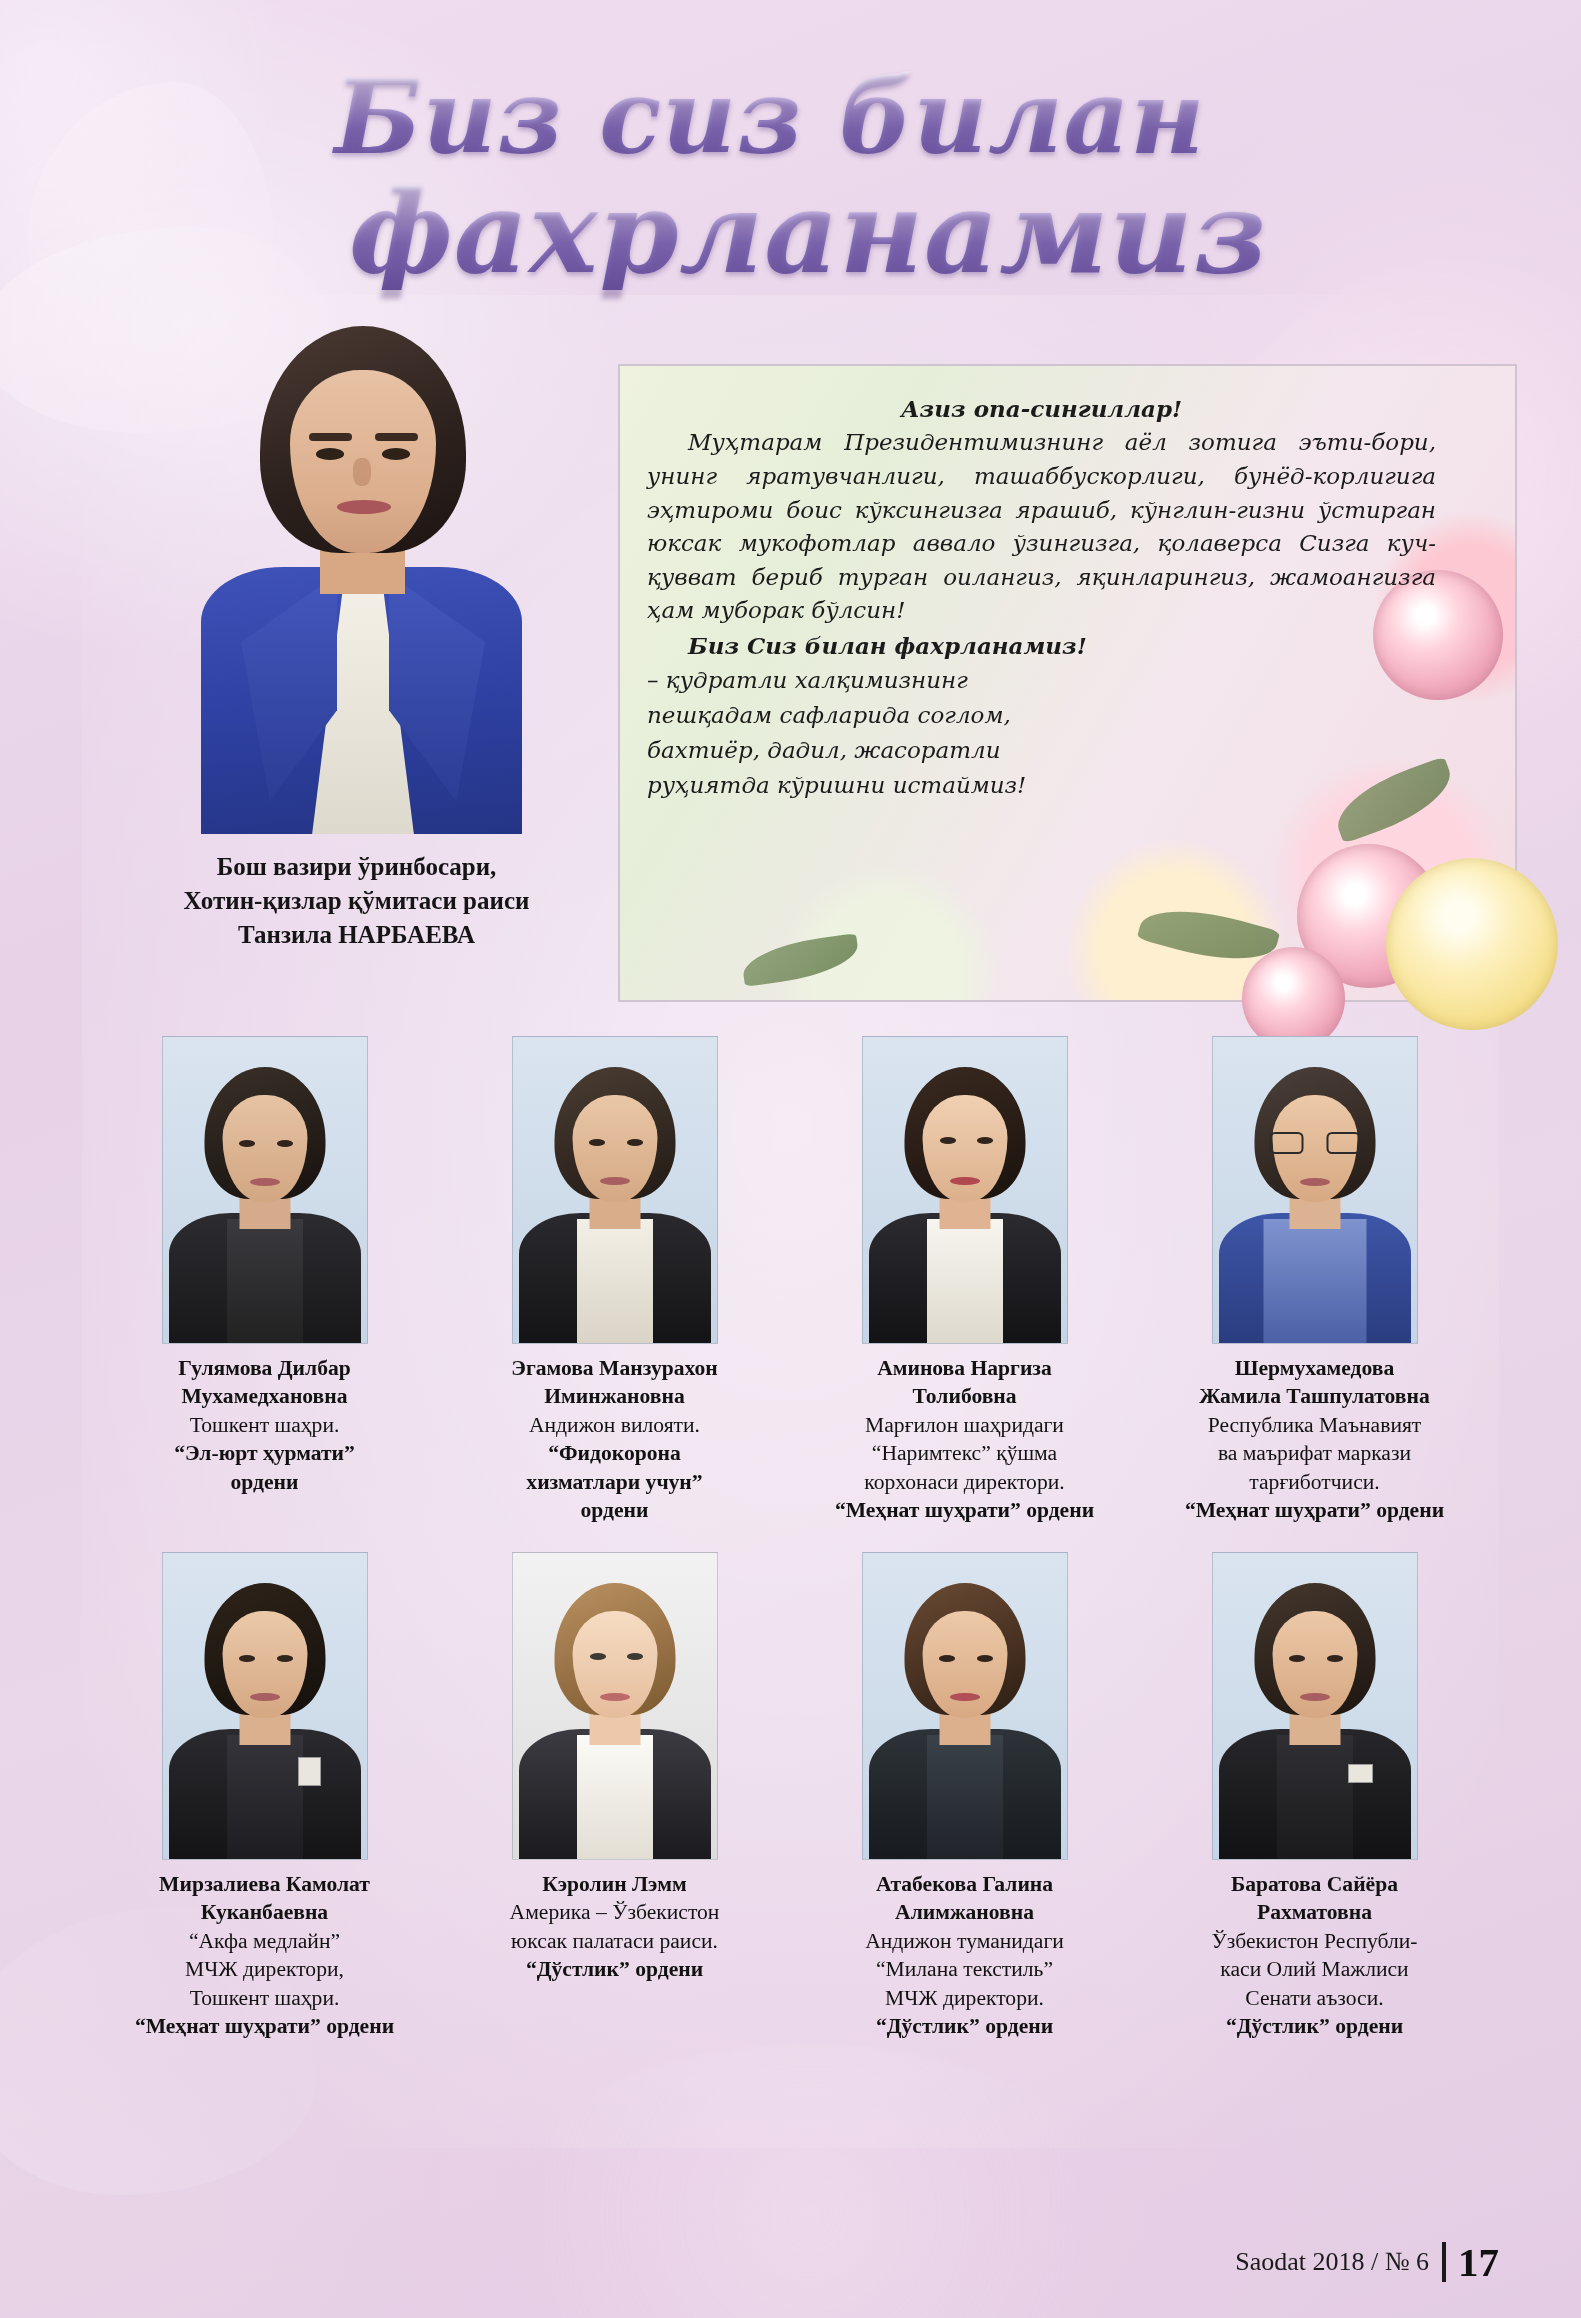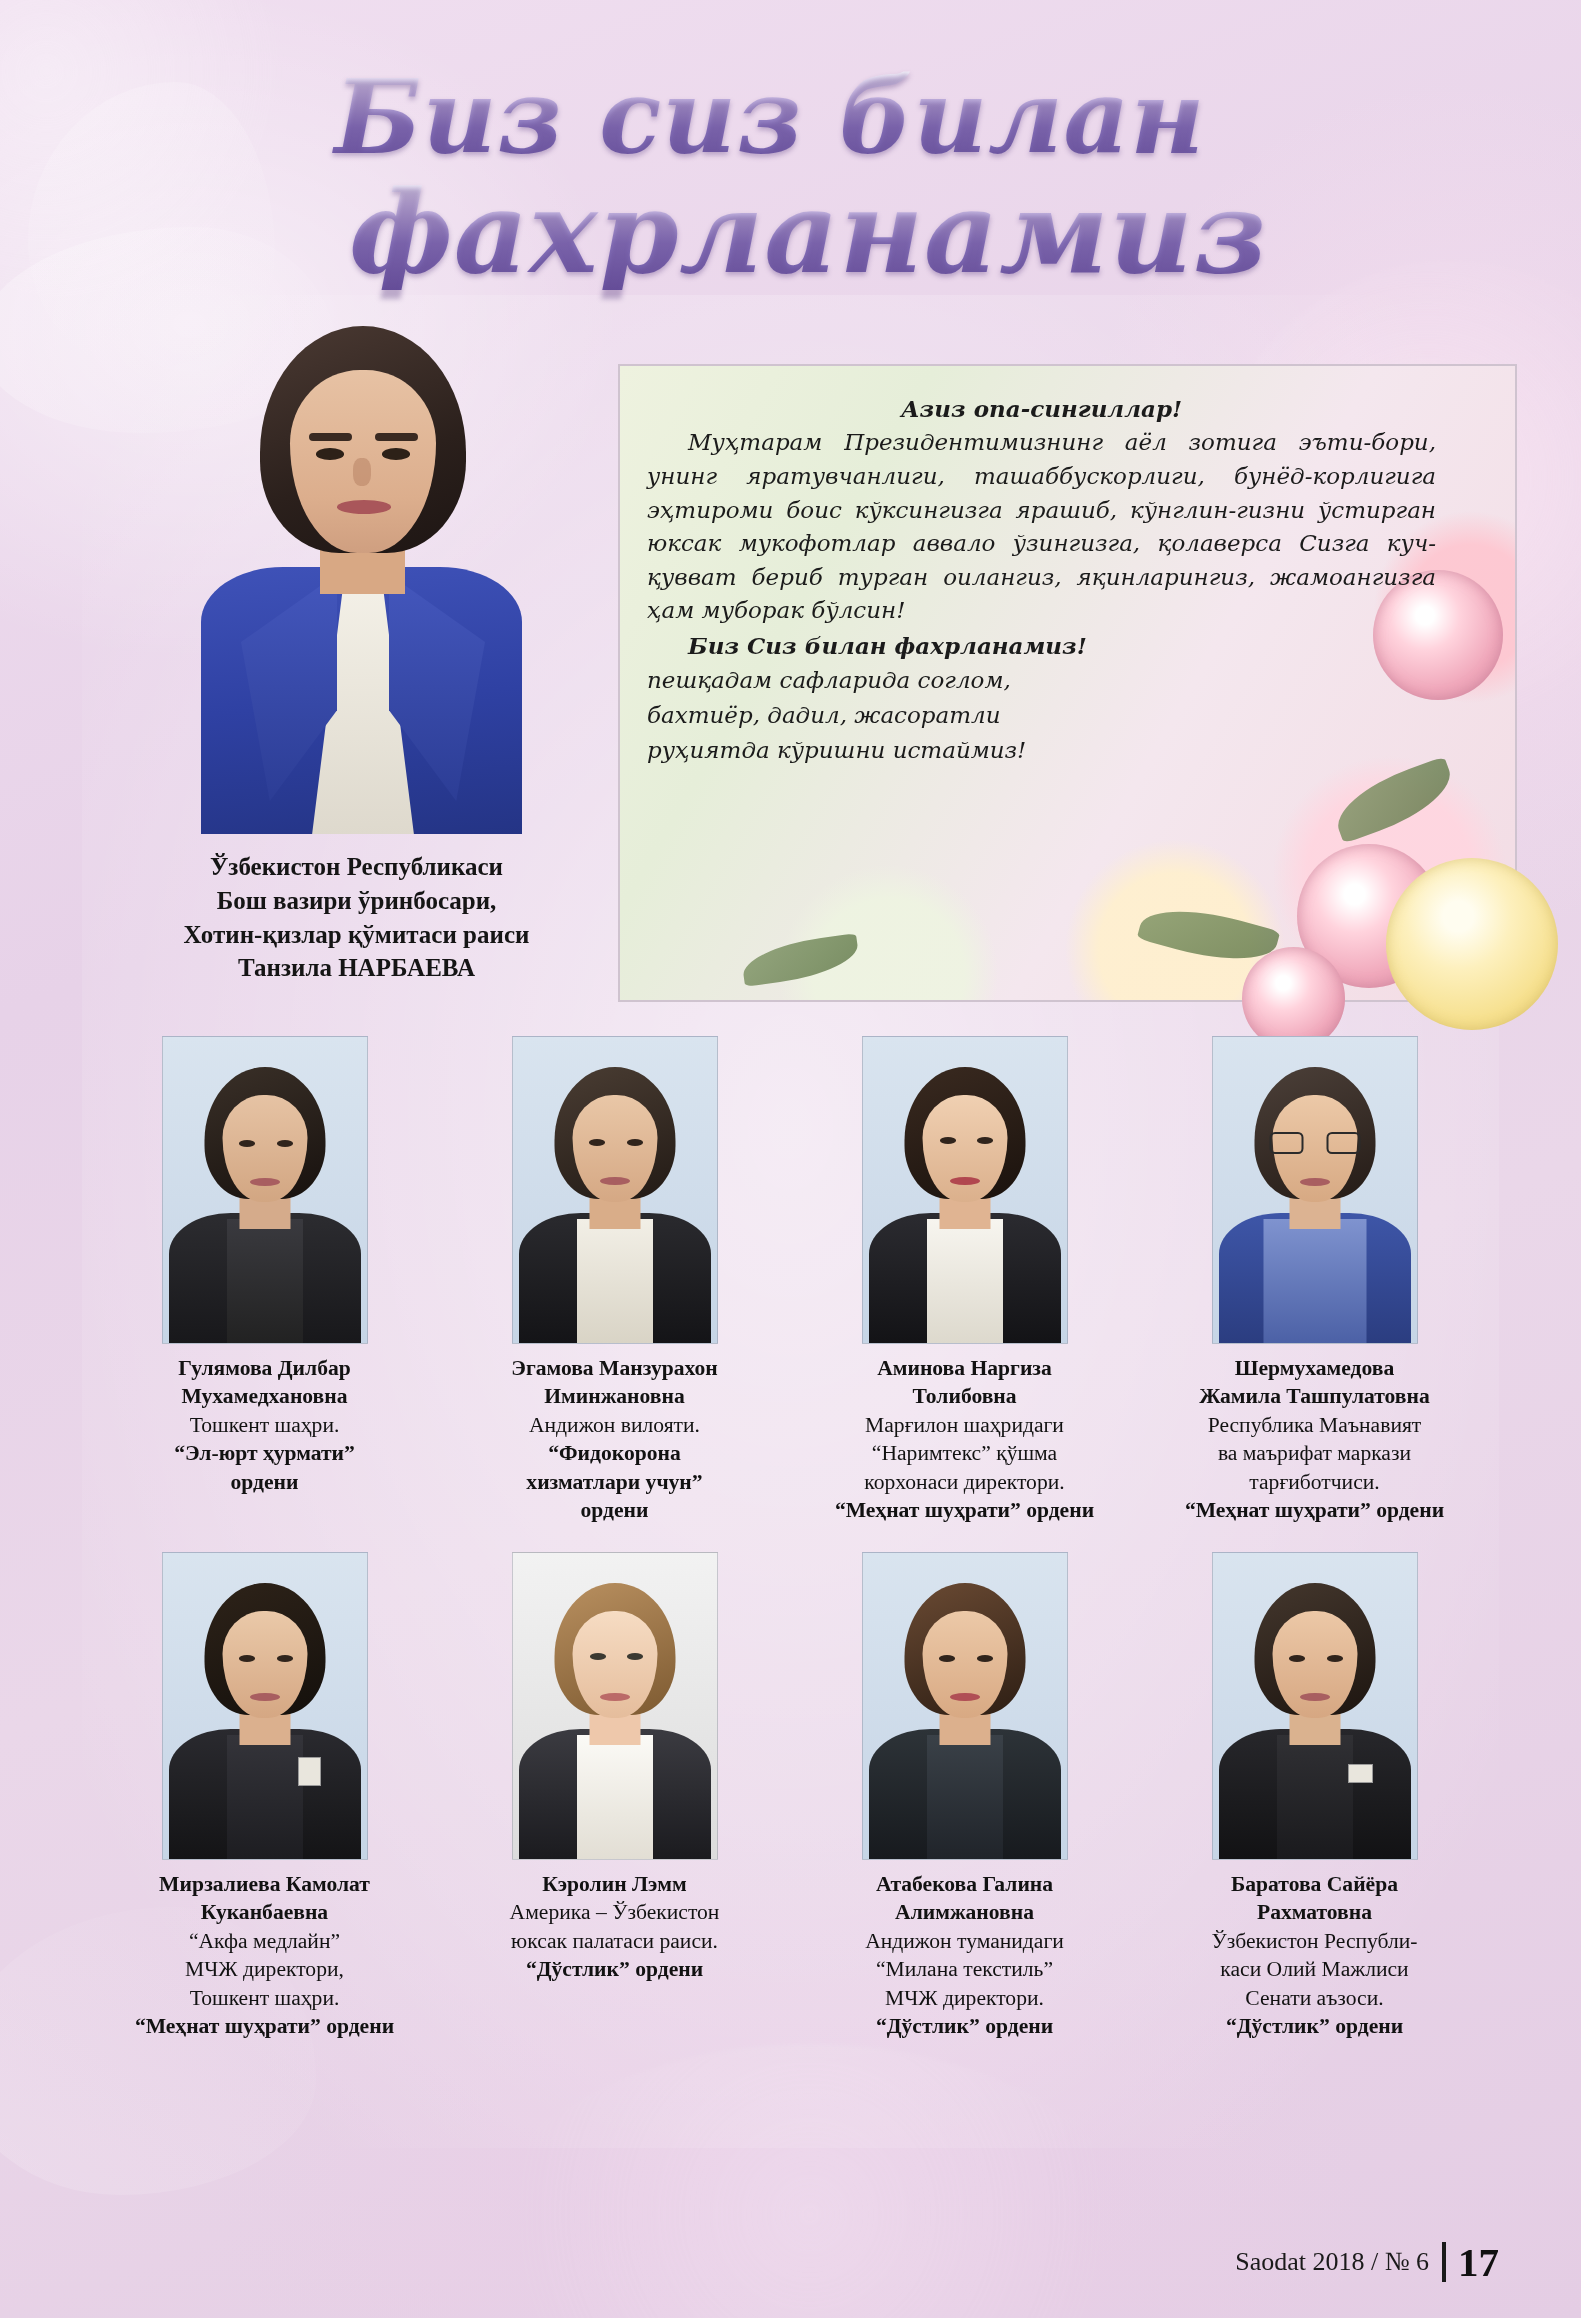--- a/index.html
+++ b/index.html
@@ -326,41 +326,41 @@
     <div class="lp-face"></div>
     <div class="lp-brow" style="left:203px; top:121px;"></div>
     <div class="lp-brow" style="left:269px; top:121px;"></div>
     <div class="lp-eye" style="left:210px; top:136px;"></div>
     <div class="lp-eye" style="left:276px; top:136px;"></div>
     <div class="lp-nose"></div>
     <div class="lp-mouth"></div>
   </div>
 </div>
 <div class="lead-caption">
-  <div>Ўзбекистон Республикаси</div>
   <div>Бош вазири ўринбосари,</div>
   <div>Хотин-қизлар қўмитаси раиси</div>
   <div>Танзила НАРБАЕВА</div>
 </div>
 
 <div class="message-card">
   <div class="mc-floral"></div>
 
   <div class="mc-leaf" style="left:714px; top:412px; width:124px; height:48px; transform:rotate(-20deg);"></div>
   <div class="mc-leaf" style="left:522px; top:549px; width:137px; height:44px; transform:rotate(15deg);"></div>
   <div class="mc-leaf" style="left:124px; top:577px; width:117px; height:38px; transform:rotate(-8deg);"></div>
   <div class="mc-rose" style="right:13.7px; top:206px; width:130px; height:130px;"></div>
   <div class="mc-rose" style="right:76px; bottom:13.7px; width:144px; height:144px;"></div>
   <div class="mc-rose yellow" style="right:-41px; bottom:-27.5px; width:172px; height:172px;"></div>
   <div class="mc-rose" style="right:172px; bottom:-48px; width:103px; height:103px;"></div>
 
   <div class="mc-text">
     <p class="center">Азиз опа-сингиллар!</p>
     <p>Муҳтарам Президентимизнинг аёл зотига эъти-бори, унинг яратувчанлиги, ташаббускорлиги, бунёд-корлигига эҳтироми боис кўксингизга ярашиб, кўнглин-гизни ўстирган юксак мукофотлар аввало ўзингизга, қолаверса Сизга куч-қувват бериб турган оилангиз, яқинларингиз, жамоангизга ҳам муборак бўлсин!</p>
     <p class="bold">Биз Сиз билан фахрланамиз!</p>
+    <p class="noind">– қудратли халқимизнинг</p>
     <p class="noind">пешқадам сафларида соглом,</p>
     <p class="noind">бахтиёр, дадил, жасоратли</p>
     <p class="noind">руҳиятда кўришни истаймиз!</p>
   </div>
 </div>
 
 <div class="grid">
 
   <div class="row">
 

